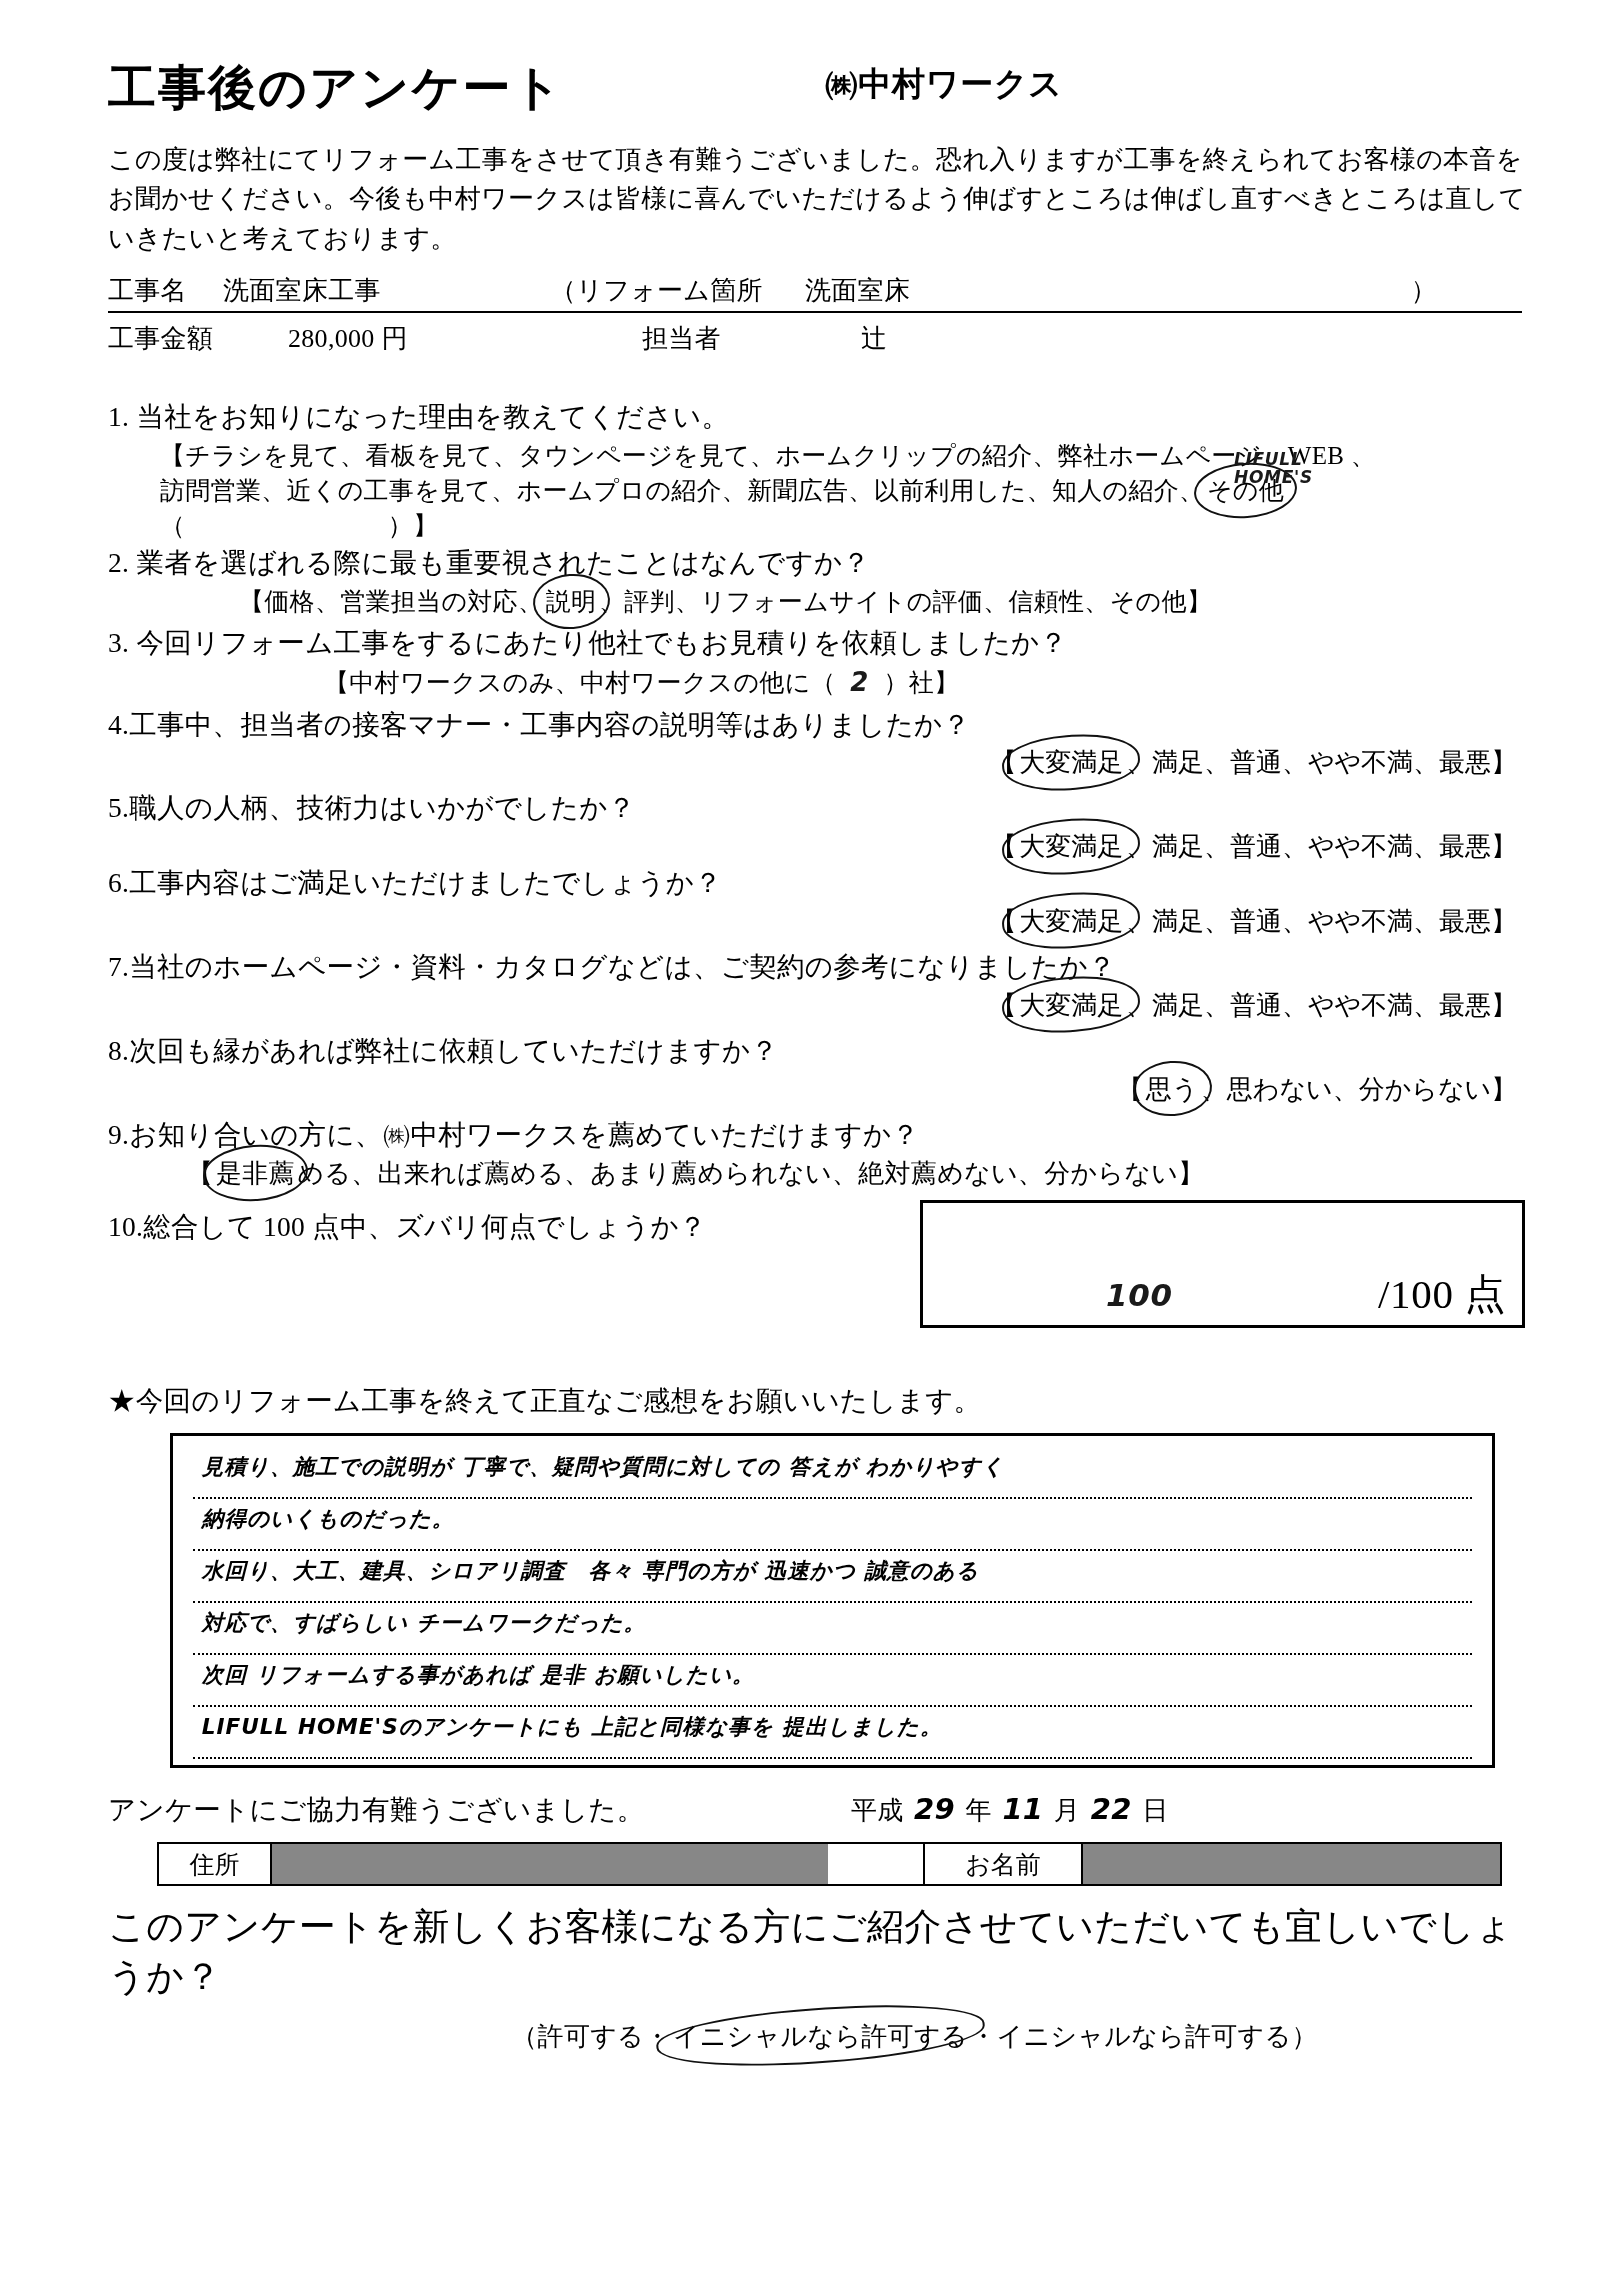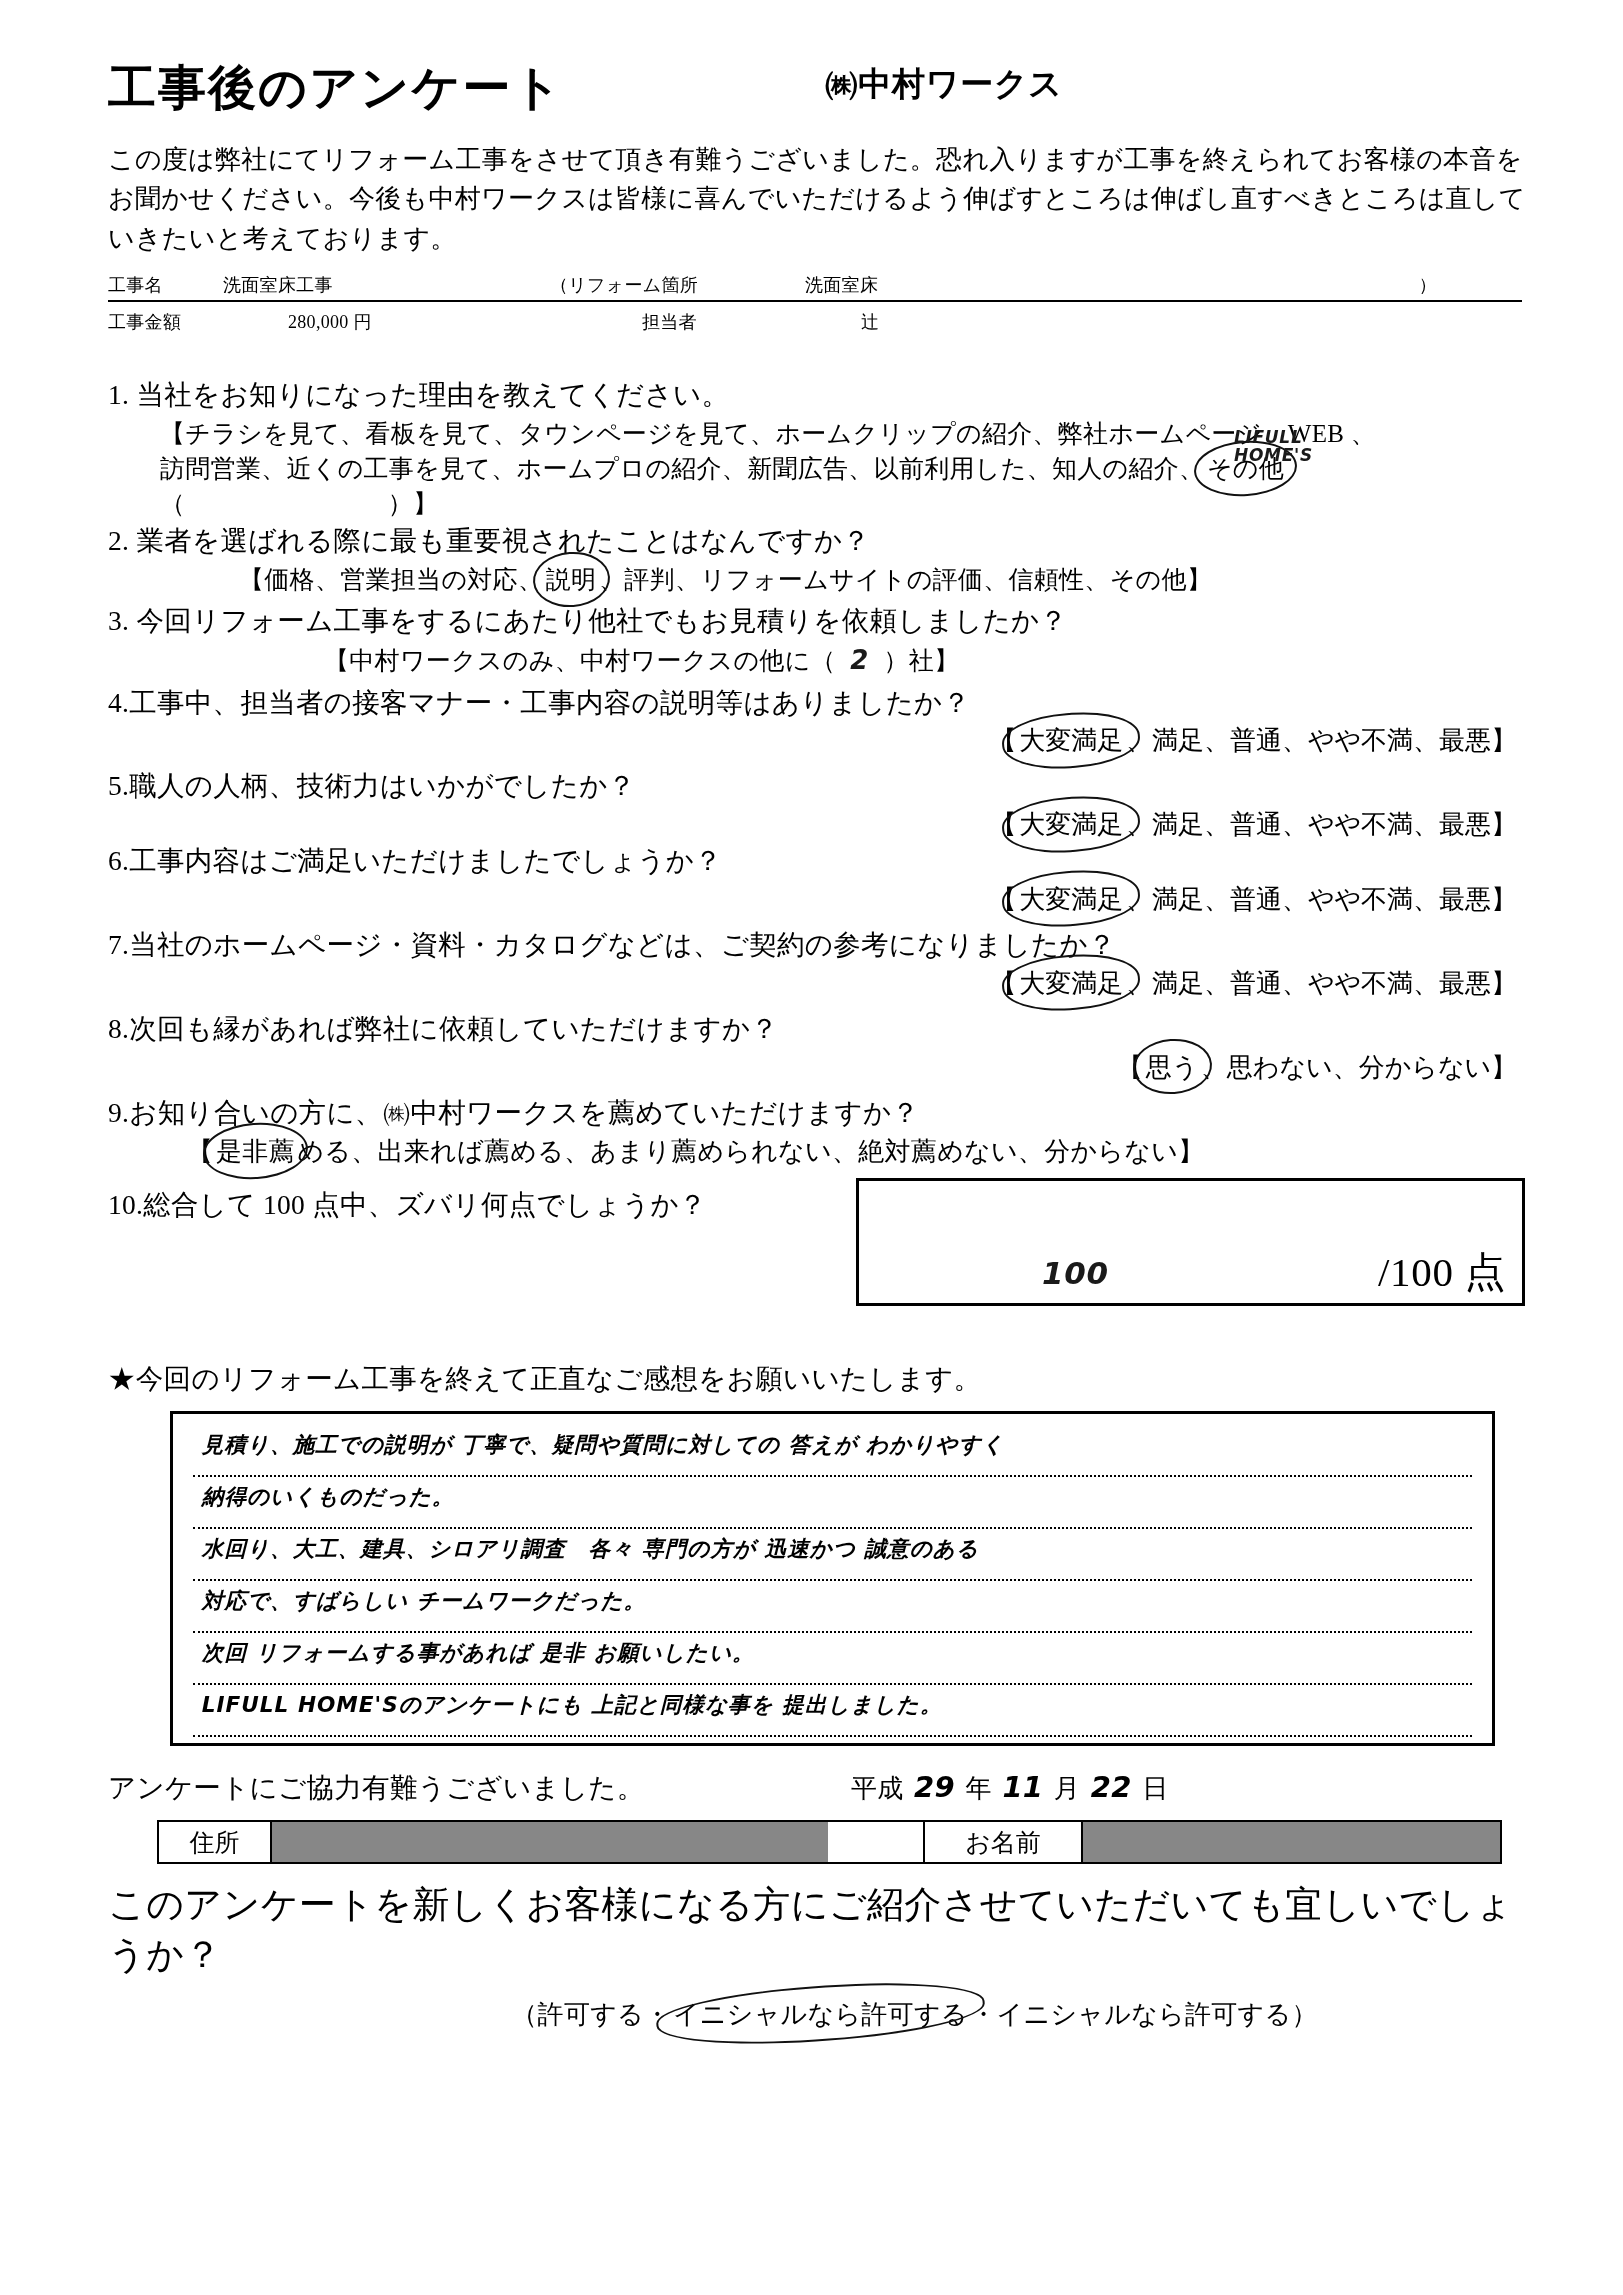--- a/index.html
+++ b/index.html
@@ -57,21 +57,21 @@
     letter-spacing: 0.3px;
     margin-bottom: 14.4px;
     width: 1420px;
   }
 
   
   .info-block { width: 1414px; margin-bottom: 39px; }
   .info-row {
     display: flex;
     align-items: baseline;
-    font-size: 18px;
+    font-size: 26px;
     letter-spacing: 0.3px;
     padding-bottom: 3.3px;
   }
   .info-row.underlined { border-bottom: 2.6px solid #000; margin-bottom: 7.9px; }
   .lbl-koujimei { width: 115px; }
   .val-koujimei { width: 327px; }
   .lbl-paren-open { width: 255px; }
   .val-place { flex: 1; }
   .paren-close { padding-right: 85px; }
 
@@ -141,21 +141,21 @@
   }
   .q10-text {
     font-size: 27.5px;
     letter-spacing: 0.3px;
     position: absolute;
     left: 0; top: 9.2px;
   }
   .score-box {
     position: absolute;
     right: 0; top: 0;
-    width: 669px;
+    width: 605px;
     height: 128px;
     border: 3.3px solid #000;
     margin-left: 12px;
   }
   .score-value {
     position: absolute;
     left: 183px; bottom: 11.8px;
     font-size: 31px;
   }
   .score-denom {

